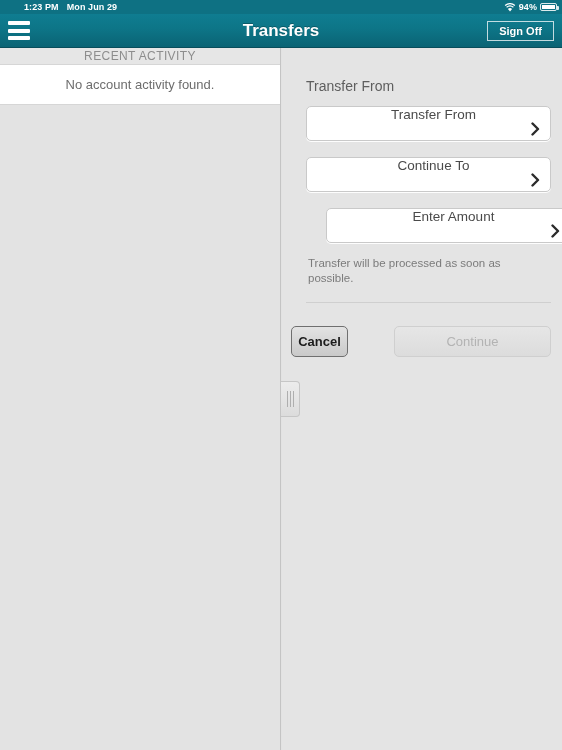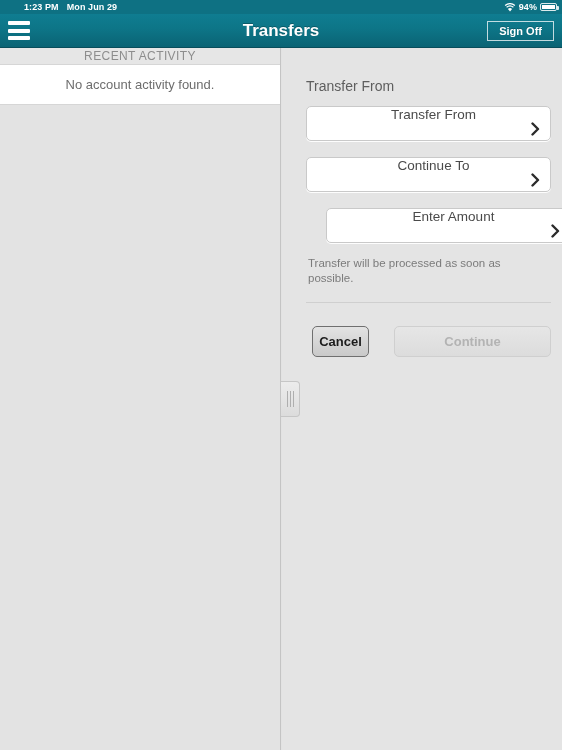--- a/index.html
+++ b/index.html
@@ -126,28 +126,28 @@
     background:#cfcfcf;
   }
 
   .btn{
     position:absolute; top:278px; height:31px;
     border-radius:5px; font-size:13px; font-weight:bold;
     display:flex; align-items:center; justify-content:center;
     cursor:pointer;
   }
   .btn-cancel{
-    left:30px; width:57px;
+    left:9px; width:57px;
     background:linear-gradient(to bottom,#e3e3e3,#c9c9c9);
     border:1px solid #6f6f6f; color:#1c1c1c;
   }
   .btn-continue{
     left:112px; width:157px;
     background:linear-gradient(to bottom,#e6e6e6,#dcdcdc);
-    border:1px solid #cfcfcf; color:#b3b3b3; font-weight:bold;
+    border:1px solid #cfcfcf; color:#b3b3b3; font-weight:normal;
   }
 </style>
 </head>
 <body>
 
 <div id="app">
 
   <div class="statusbar">
     <span class="sb-time">1:23 PM</span>
     <span class="sb-date">Mon Jun 29</span>

